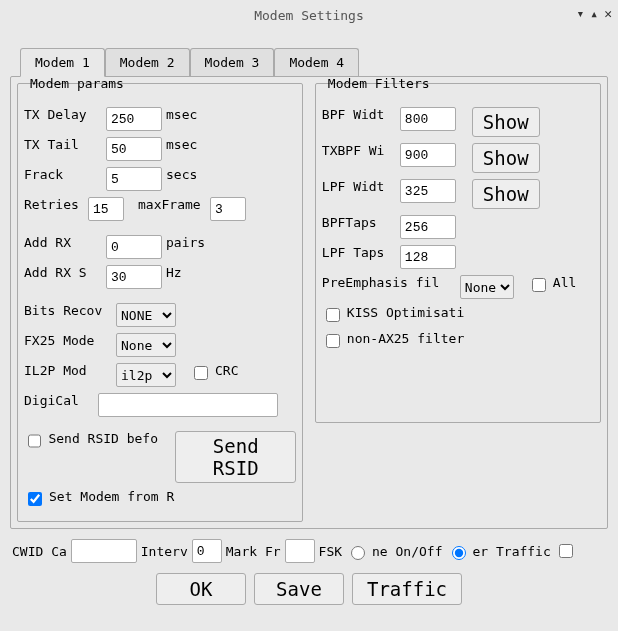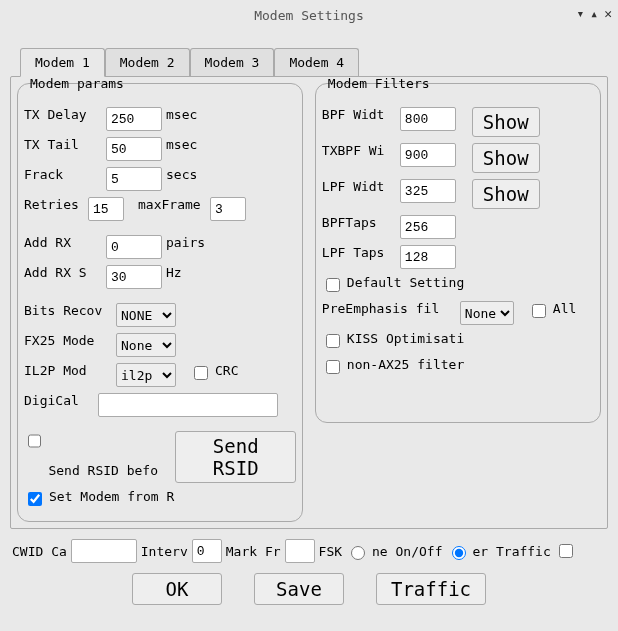--- a/index.html
+++ b/index.html
@@ -6,39 +6,39 @@
   body{margin:0;font-family:monospace;font-size:13px;background:#e9e9e9;width:618px;height:631px;overflow:hidden;}
   .window{width:618px;height:631px;background:#e9e9e9;}
   .titlebar{height:30px;display:flex;align-items:center;justify-content:center;position:relative;color:#555;}
   .title-controls{position:absolute;right:6px;top:6px;display:flex;gap:6px;}
   .title-controls span{cursor:pointer;color:#333;}
   .tabbar{display:flex;margin:18px 0 0 20px;}
   .tab{padding:6px 14px 6px 14px;border:1px solid #aaa;border-bottom:none;background:#e0e0e0;margin-right:0px;border-radius:3px 3px 0 0;cursor:pointer;}
   .tab.active{background:#e9e9e9;position:relative;z-index:2;border-bottom:1px solid #e9e9e9;margin-bottom:-1px;}
   .tab.active::after{content:"";position:absolute;bottom:-1px;left:0;right:0;height:1px;background:#e9e9e9;}
   .tab-content{border:1px solid #aaa;margin:0 10px 0 10px;padding:6px;border-radius:2px;min-height:440px;}
-  .fieldset{border:1px solid #aaa;border-radius:12px;padding:8px 6px 6px 6px;margin:0;}
+  .fieldset{border:1px solid #aaa;border-radius:2px;padding:8px 6px 6px 6px;margin:0;}
   .fieldset-title{position:relative;top:-16px;left:4px;background:#e9e9e9;display:inline-block;padding:0 2px;height:0;overflow:visible;}
   .row{display:flex;flex-wrap:wrap;}
   .col-params{flex:0 0 49%;}
   .col-filters{flex:0 0 49%;margin-left:2%;}
   .form-row{display:flex;margin-bottom:6px;gap:4px;flex-wrap:nowrap;overflow:hidden;}
   .lbl{white-space:nowrap;overflow:hidden;text-overflow:clip;}
   .lbl-w{width:78px;flex-shrink:0;}
   input[type="text"]{font-family:Liberation Mono, monospace;font-size:13px;padding:3px 4px;border:1px solid #aaa;border-radius:2px;background:#fff;height:24px;}
   .in-sm{width:56px;}
   .in-xs{width:36px;}
   .in-lg{width:180px;}
   select{font-family:monospace;font-size:13px;border:1px solid #aaa;border-radius:2px;background:#eee;height:24px;width:60px;}
   button{font-family:monospace;font-size:19px;padding:4px 14px;border:1px solid #aaa;border-radius:3px;background:#eee;cursor:pointer;}
   button.show{padding:3px 10px;}
   input[type="checkbox"]{width:14px;height:14px;}
   input[type="radio"]{width:14px;height:14px;}
   .bottom-row{display:flex;align-items:center;gap:4px;margin:10px 12px;overflow:hidden;white-space:nowrap;}
-  .button-row{display:flex;justify-content:center;gap:32px;margin:10px 0;}
+  .button-row{display:flex;justify-content:center;gap:8px;margin:10px 0;}
   .btn-ok,.btn-save,.btn-cancel{min-width:90px;}
   .clipped{overflow:hidden;text-overflow:clip;white-space:nowrap;}
 </style>
 </head>
 <body>
 
 <div class="window">
   <div class="titlebar">
     <span>Modem Settings</span>
     <div class="title-controls">
@@ -114,21 +114,21 @@
           </div>
           <div class="form-row">
             <span class="lbl clipped" style="width:70px;">DigiCal</span>
             <input class="in-lg" type="text" style="">
           </div>
 
           <div style="height:8px;"></div>
 
           <div class="form-row">
             <input type="checkbox" style="">
-            <span class="lbl clipped" style="width:128px;margin-top:32px;">Send RSID befo</span>
+            <span class="lbl clipped" style="width:128px;">Send RSID befo</span>
             <button class="show">Send RSID</button>
           </div>
           <div class="form-row">
             <input type="checkbox" checked="" style="">
             <span class="lbl clipped" style="width:150px;">Set Modem from R</span>
           </div>
         </div>
       </div>
 
       <div class="col-filters">
@@ -150,24 +150,20 @@
             <input class="in-sm" type="text" value="325" style="">
             <button class="show" style="margin-left:12px;">Show</button>
           </div>
           <div class="form-row">
             <span class="lbl clipped" style="width:74px;">BPFTaps</span>
             <input class="in-sm" type="text" value="256" style="">
           </div>
           <div class="form-row">
             <span class="lbl clipped" style="width:74px;">LPF Taps</span>
             <input class="in-sm" type="text" value="128" style="">
-          </div>
-          <div class="form-row">
-            <input type="checkbox" style="">
-            <span class="lbl clipped" style="width:140px;">Default Setting</span>
           </div>
           <div class="form-row">
             <span class="lbl clipped" style="width:134px;">PreEmphasis fil</span>
             <select style="width:54px;"><option>None</option></select>
             <input type="checkbox" style="margin-left: 14px;">
             <span class="lbl">All</span>
           </div>
           <div class="form-row">
             <input type="checkbox" style="">
             <span class="lbl clipped" style="width:140px;">KISS Optimisati</span>

